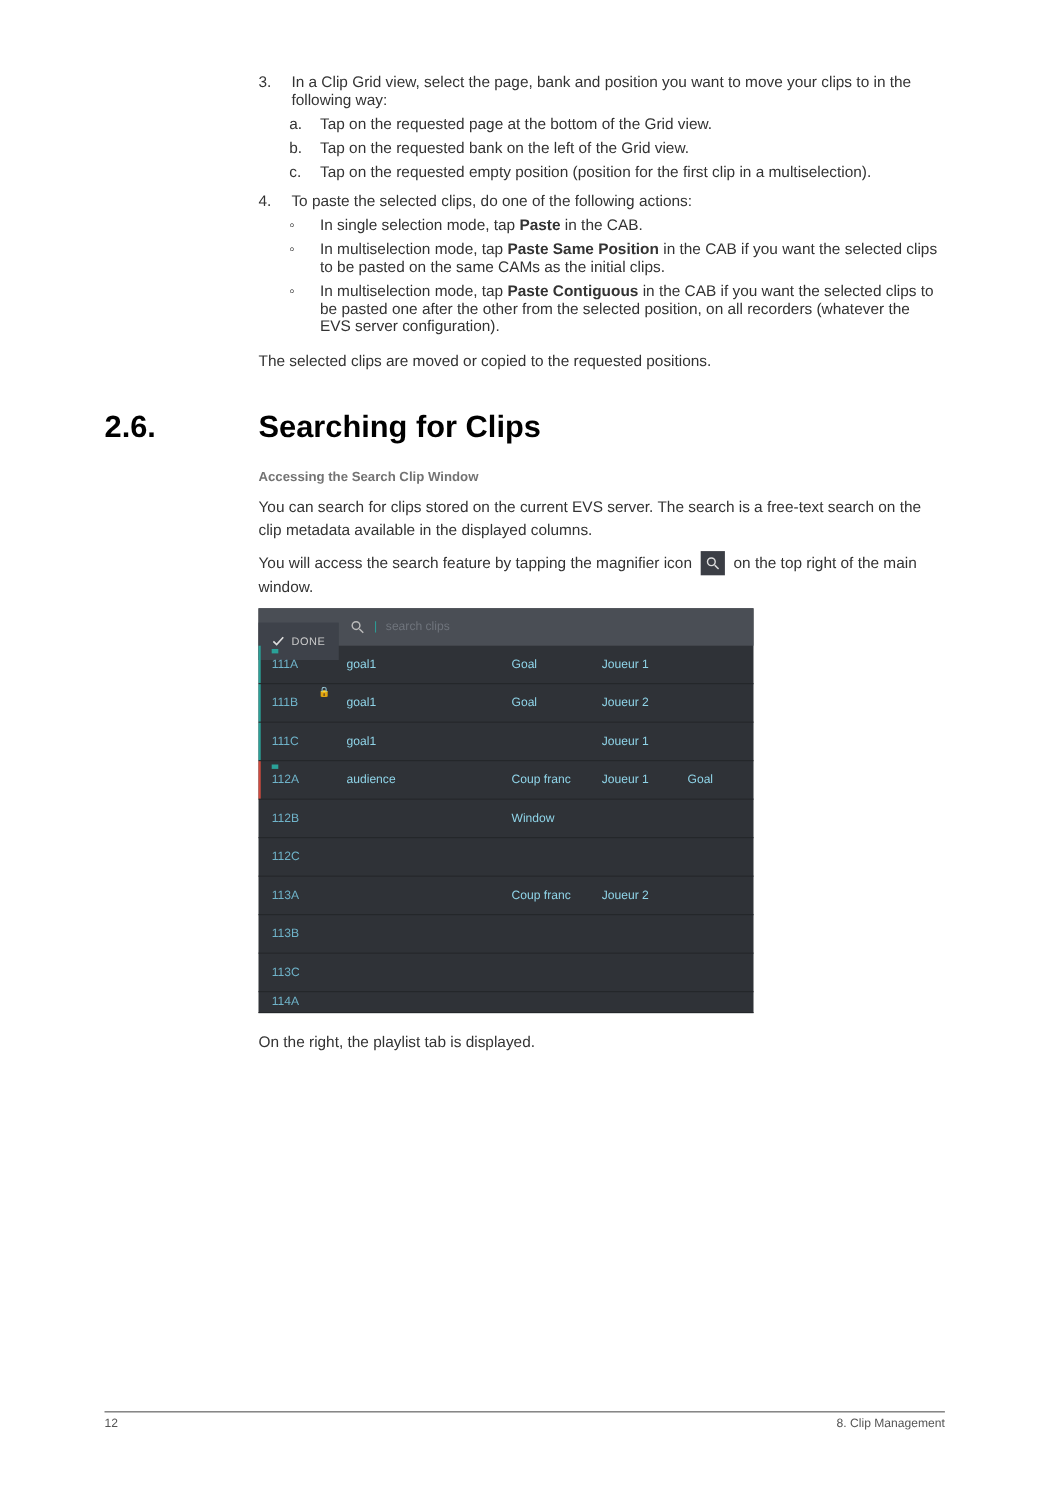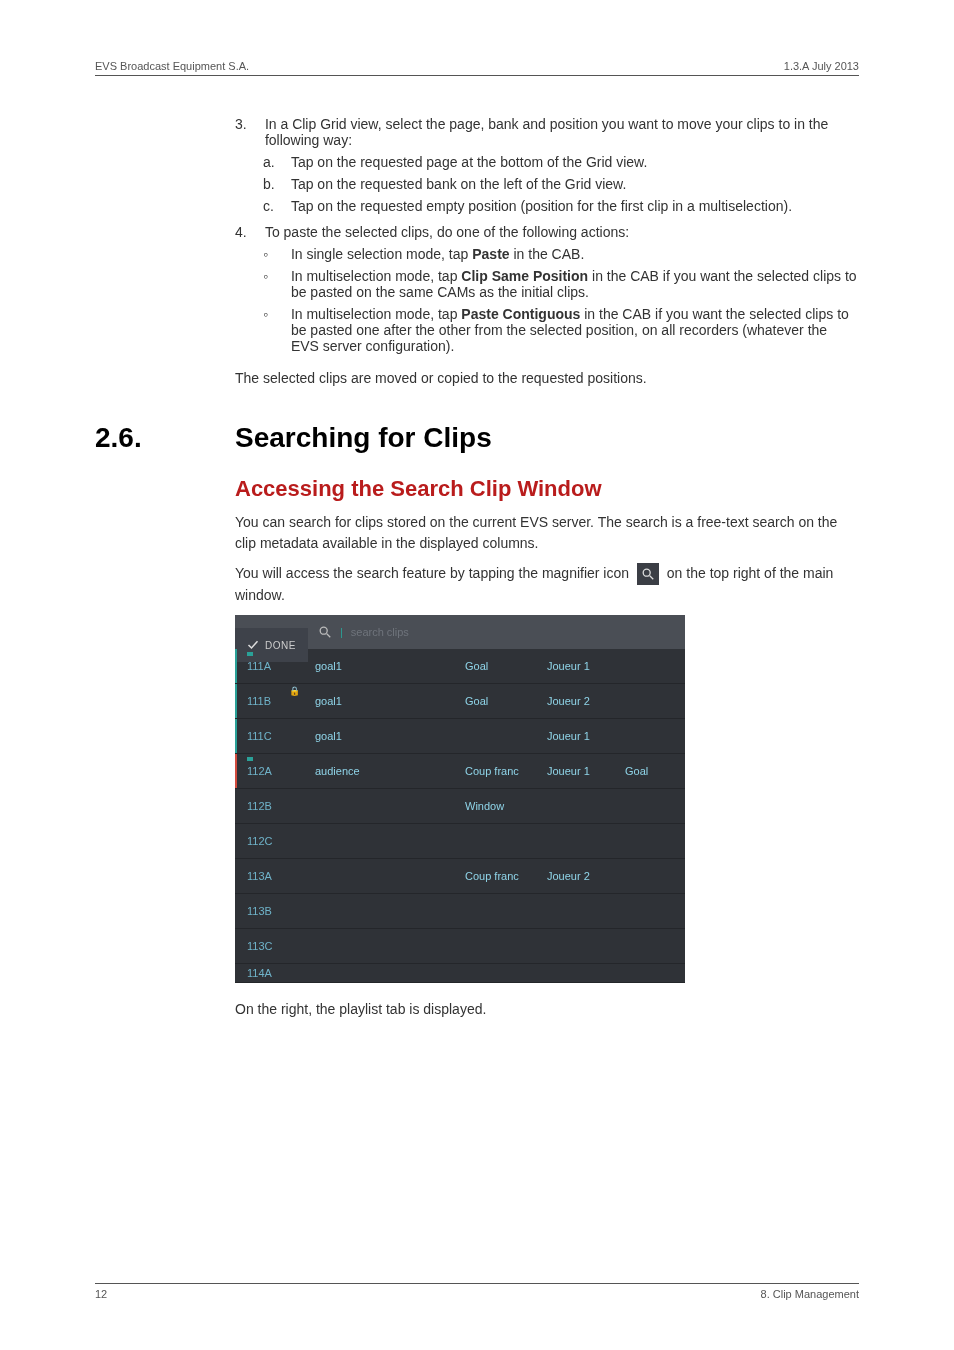--- a/index.html
+++ b/index.html
@@ -33,21 +33,21 @@
   .numbody { display:inline-block; width: calc(100% - 30px); vertical-align: top; }
   .lettered { margin-left: 28px; }
   .letlabel { display:inline-block; width: 24px; vertical-align: top; }
   .letbody { display:inline-block; width: calc(100% - 28px); vertical-align: top; }
   .circ { margin-left: 28px; margin-top:6px; }
   .circsym { display:inline-block; width:24px; vertical-align:top; text-align:left; }
   .circbody { display:inline-block; width: calc(100% - 28px); vertical-align: top; }
   .sectrow { display:flex; align-items:flex-start; margin-top: 34px; margin-bottom: 22px; }
   .sectnum { font-size: 28px; font-weight: bold; width: 140px; color:#000; }
   .secttitle { font-size: 28px; font-weight: bold; color:#000; }
-  .subhead { font-size: 22px; font-weight: bold; margin-top: 20px; margin-bottom: 10px; color:#b91c1c; }
+  .subhead { font-size: 12px; font-weight: bold; margin-top: 20px; margin-bottom: 10px; color:#737373; }
   p { margin: 6px 0 10px 0; line-height: 1.45; }
   .magicon {
     display:inline-block; width:22px; height:22px;
     background:#3b3e45; vertical-align:middle; margin: 0 4px;
     position:relative;
   }
   .magicon svg { width:14px; height:14px; position:absolute; top:4px; left:4px; }
   .searchwin {
     width: 450px; background:#2f3237; color:#ccc; font-size:11px;
     margin-top:6px;
@@ -103,24 +103,20 @@
     display:flex; justify-content:space-between;
     font-size:11px; color:#555;margin-top:34px;
   }
   .chev { font-size:9px; }
   .cursor-line { color:#2aa198; }
 </style>
 </head>
 <body>
 
 <div class="page">
-  <div class="hdr">
-    <span>EVS Broadcast Equipment S.A.</span>
-    <span>1.3.A  July 2013</span>
-  </div>
 
   <div class="content">
     <div class="num3">
       <span class="numlabel">3.</span>
       <span class="numbody">In a Clip Grid view, select the page, bank and position you want to move your clips to in the following way:</span>
     </div>
     <div class="lettered">
       <span class="letlabel">a.</span>
       <span class="letbody">Tap on the requested page at the bottom of the Grid view.</span>
     </div>
@@ -136,21 +132,21 @@
     <div class="num4" style="margin-top:10px;">
       <span class="numlabel">4.</span>
       <span class="numbody">To paste the selected clips, do one of the following actions:</span>
     </div>
     <div class="circ">
       <span class="circsym">◦</span>
       <span class="circbody"><span>In single selection mode, tap </span><b>Paste</b><span> in the CAB.</span></span>
     </div>
     <div class="circ">
       <span class="circsym">◦</span>
-      <span class="circbody"><span>In multiselection mode, tap </span><b>Clip Same Position</b><span> in the CAB if you want the selected clips to be pasted on the same CAMs as the initial clips.</span></span>
+      <span class="circbody"><span>In multiselection mode, tap </span><b>Paste Same Position</b><span> in the CAB if you want the selected clips to be pasted on the same CAMs as the initial clips.</span></span>
     </div>
     <div class="circ">
       <span class="circsym">◦</span>
       <span class="circbody"><span>In multiselection mode, tap </span><b>Paste Contiguous</b><span> in the CAB if you want the selected clips to be pasted one after the other from the selected position, on all recorders (whatever the EVS server configuration).</span></span>
     </div>
 
     <p style="margin-top:14px;">The selected clips are moved or copied to the requested positions.</p>
   </div>
 
   <div class="sectrow">

